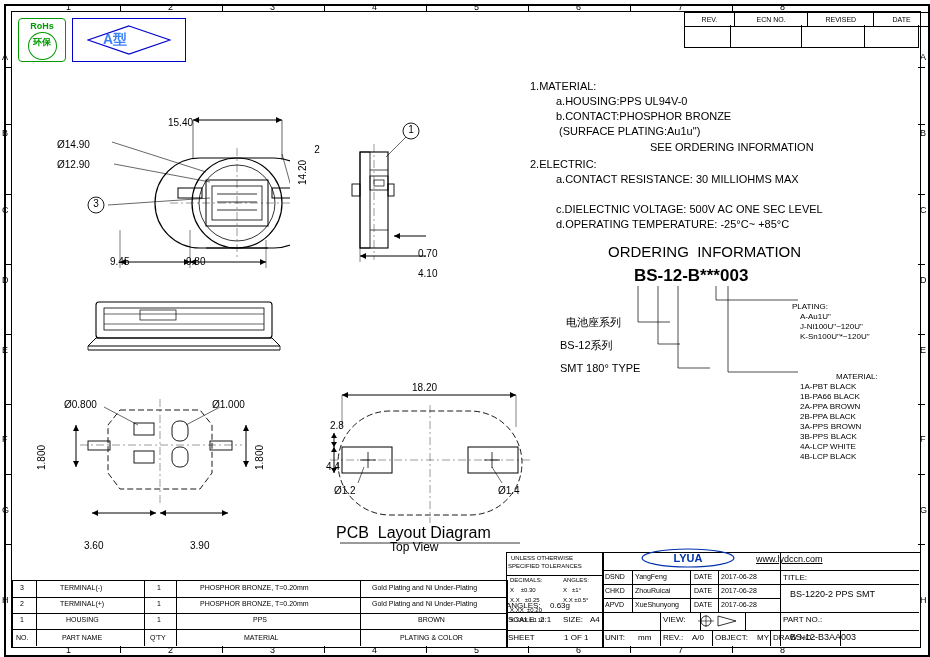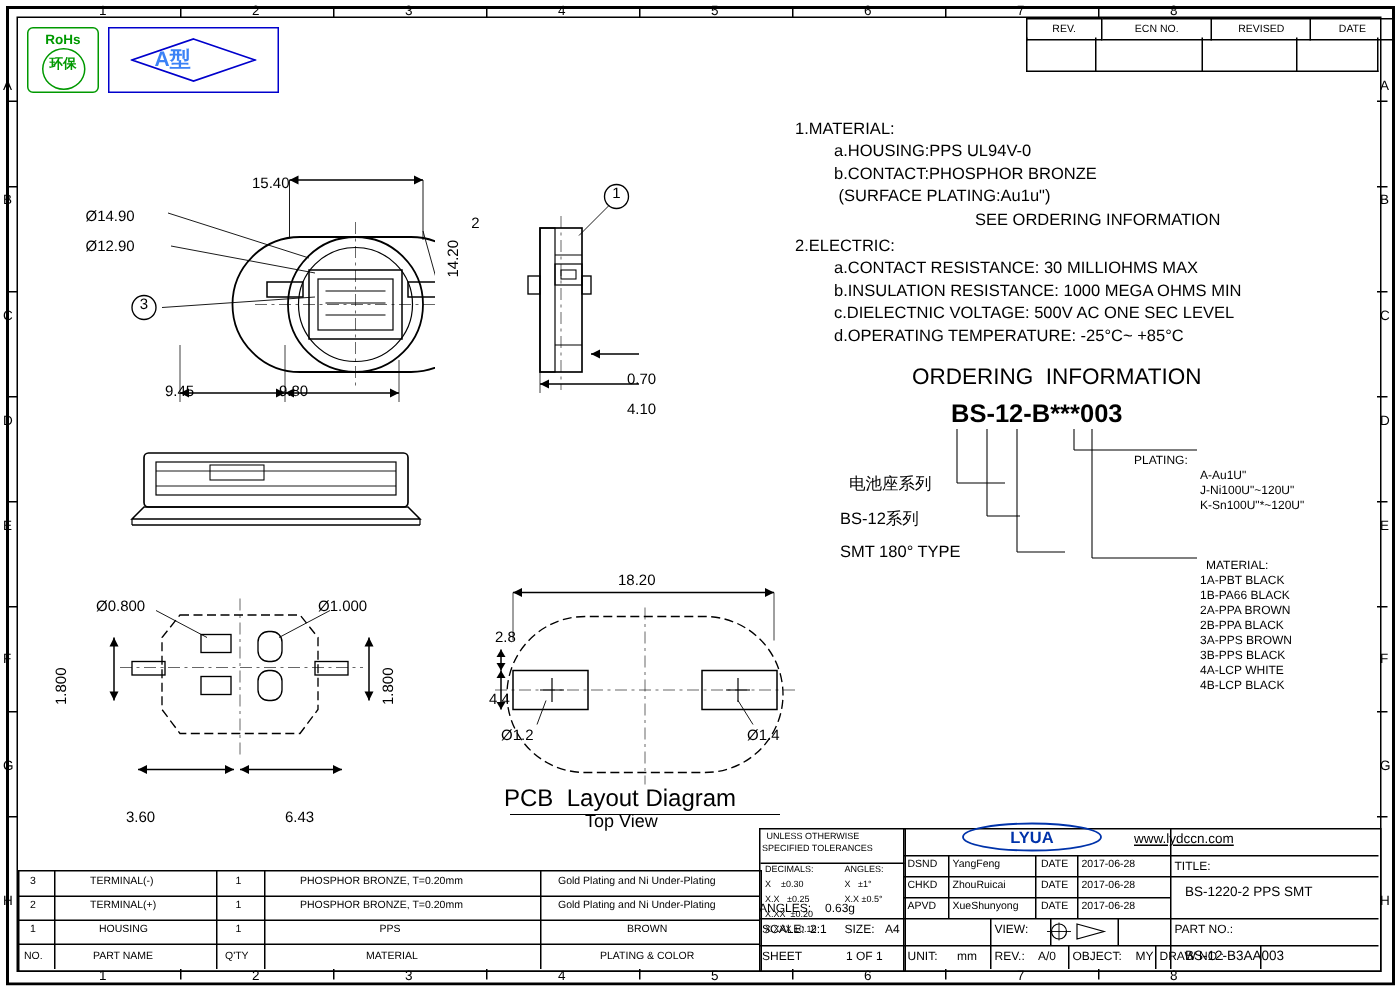--- a/index.html
+++ b/index.html
@@ -265,21 +265,21 @@
     <path d="M96,128 l-6,-3 l0,6 z" fill="#000"></path>
     <line x1="100" y1="128" x2="168" y2="128" stroke="#000" stroke-width="1"></line>
     <path d="M100,128 l6,-3 l0,6 z" fill="#000"></path>
     <path d="M168,128 l-6,-3 l0,6 z" fill="#000"></path>
   </svg>
   <div class="txt dim" style="left:64px;top:399px;">Ø0.800</div>
   <div class="txt dim" style="left:212px;top:399px;">Ø1.000</div>
   <div class="txt dim" style="left:36px;top:470px;transform:rotate(-90deg);transform-origin:left top;">1.800</div>
   <div class="txt dim" style="left:254px;top:470px;transform:rotate(-90deg);transform-origin:left top;">1.800</div>
   <div class="txt dim" style="left:84px;top:540px;">3.60</div>
-  <div class="txt dim" style="left:190px;top:540px;">6.43</div>
+  <div class="txt dim" style="left:190px;top:540px;">3.90</div>
 
   <svg class="abs" style="left:320px;top:375px;" width="230" height="170">
 
     <line x1="22" y1="20" x2="196" y2="20" stroke="#000" stroke-width="1"></line>
     <path d="M22,20 l6,-3 l0,6 z" fill="#000"></path>
     <path d="M196,20 l-6,-3 l0,6 z" fill="#000"></path>
     <line x1="22" y1="20" x2="22" y2="52" stroke="#000" stroke-width="0.5"></line>
     <line x1="196" y1="20" x2="196" y2="52" stroke="#000" stroke-width="0.5"></line>
 
     <path d="M70,36 A52,52 0 0,0 70,140 L150,140 A52,52 0 0,0 150,36 Z" fill="none" stroke="#000" stroke-width="0.9" stroke-dasharray="6,3"></path>
@@ -315,21 +315,20 @@
   <div class="txt" style="left:336px;top:524px;font-size:16px;">PCB  Layout Diagram</div>
   <div class="txt" style="left:390px;top:540px;font-size:12px;">Top View</div>
 
   <div class="txt" style="left:530px;top:80px;font-size:11px;">1.MATERIAL:</div>
   <div class="txt" style="left:556px;top:95px;font-size:11px;">a.HOUSING:PPS UL94V-0</div>
   <div class="txt" style="left:556px;top:110px;font-size:11px;">b.CONTACT:PHOSPHOR BRONZE</div>
   <div class="txt" style="left:556px;top:125px;font-size:11px;"> (SURFACE PLATING:Au1u")</div>
   <div class="txt" style="left:650px;top:141px;font-size:11px;">SEE ORDERING INFORMATION</div>
   <div class="txt" style="left:530px;top:158px;font-size:11px;">2.ELECTRIC:</div>
   <div class="txt" style="left:556px;top:173px;font-size:11px;">a.CONTACT RESISTANCE: 30 MILLIOHMS MAX</div>
-  <div class="txt" style="left:556px;top:188px;font-size:11px;">b.INSULATION RESISTANCE: 1000 MEGA OHMS MIN</div>
   <div class="txt" style="left:556px;top:203px;font-size:11px;">c.DIELECTNIC VOLTAGE: 500V AC ONE SEC LEVEL</div>
   <div class="txt" style="left:556px;top:218px;font-size:11px;">d.OPERATING TEMPERATURE: -25°C~ +85°C</div>
 
   <div class="txt" style="left:608px;top:243px;font-size:15px;">ORDERING  INFORMATION</div>
   <div class="txt" style="left:634px;top:266px;font-size:17px;font-weight:bold;">BS-12-B***003</div>
 
   <svg class="abs" style="left:560px;top:286px;" width="350" height="120">
 
     <line x1="78" y1="0" x2="78" y2="36" stroke="#000" stroke-width="0.7"></line>
     <line x1="78" y1="36" x2="110" y2="36" stroke="#000" stroke-width="0.7"></line>
@@ -340,26 +339,26 @@
     <line x1="156" y1="0" x2="156" y2="14" stroke="#000" stroke-width="0.7"></line>
     <line x1="156" y1="14" x2="238" y2="14" stroke="#000" stroke-width="0.7"></line>
     <line x1="168" y1="0" x2="168" y2="86" stroke="#000" stroke-width="0.7"></line>
     <line x1="168" y1="86" x2="238" y2="86" stroke="#000" stroke-width="0.7"></line>
   </svg>
 
   <div class="txt" style="left:566px;top:315px;font-size:11px;">电池座系列</div>
   <div class="txt" style="left:560px;top:338px;font-size:11px;">BS-12系列</div>
   <div class="txt" style="left:560px;top:362px;font-size:11px;">SMT 180° TYPE</div>
 
-  <div class="txt small" style="left:756px;top:302px;text-align:right;">PLATING:</div>
+  <div class="txt small" style="left:792px;top:302px;text-align:right;">PLATING:</div>
   <div class="txt small" style="left:800px;top:312px;">A-Au1U"</div>
   <div class="txt small" style="left:800px;top:322px;">J-Ni100U"~120U"</div>
   <div class="txt small" style="left:800px;top:332px;">K-Sn100U"*~120U"</div>
 
-  <div class="txt small" style="left:804px;top:372px;text-align:center;">MATERIAL:</div>
+  <div class="txt small" style="left:836px;top:372px;text-align:center;">MATERIAL:</div>
   <div class="txt small" style="left:800px;top:382px;">1A-PBT BLACK</div>
   <div class="txt small" style="left:800px;top:392px;">1B-PA66 BLACK</div>
   <div class="txt small" style="left:800px;top:402px;">2A-PPA BROWN</div>
   <div class="txt small" style="left:800px;top:412px;">2B-PPA BLACK</div>
   <div class="txt small" style="left:800px;top:422px;">3A-PPS BROWN</div>
   <div class="txt small" style="left:800px;top:432px;text-align:center;">3B-PPS BLACK</div>
   <div class="txt small" style="left:800px;top:442px;">4A-LCP WHITE</div>
   <div class="txt small" style="left:800px;top:452px;">4B-LCP BLACK</div>
 
 

